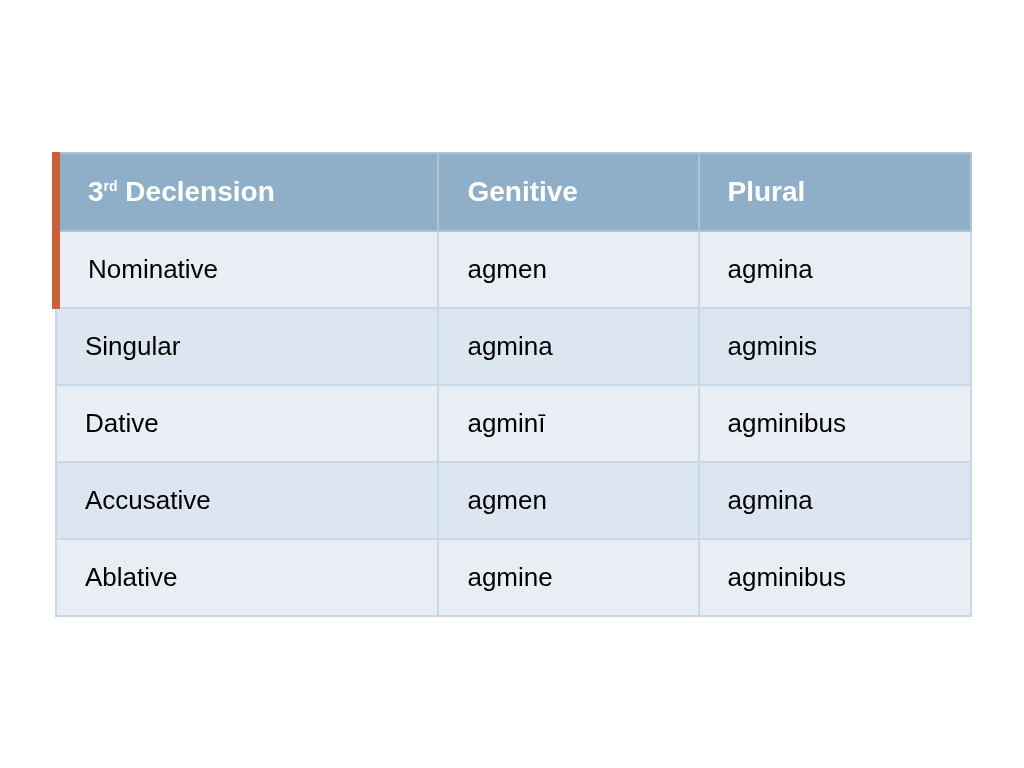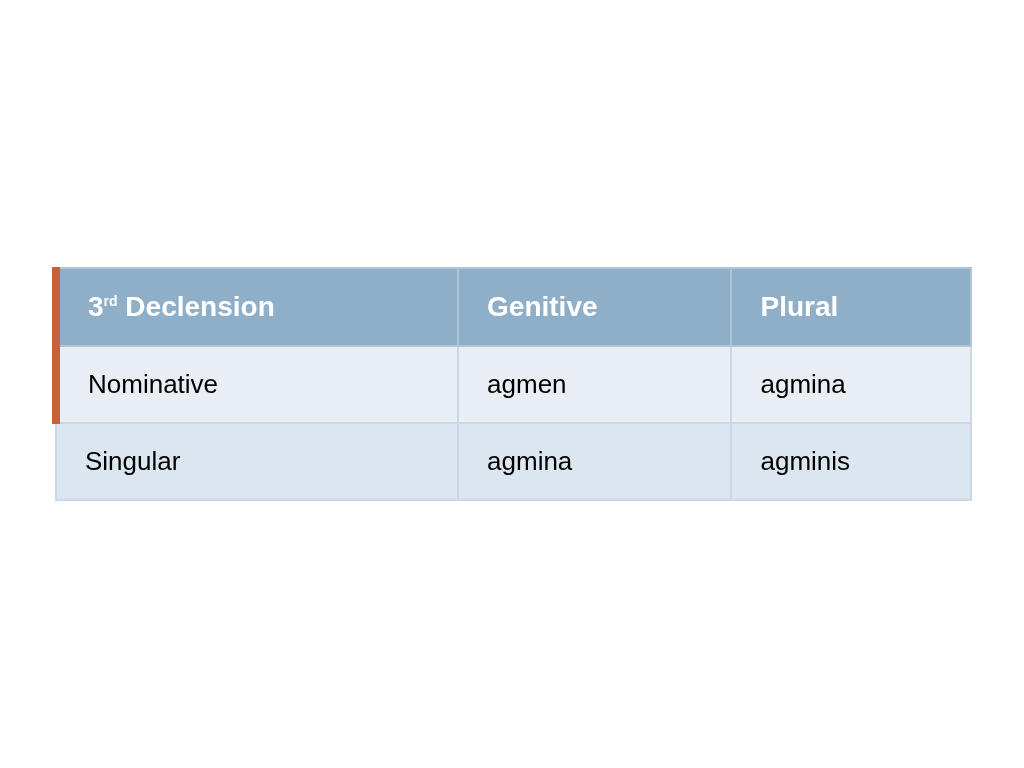--- a/index.html
+++ b/index.html
@@ -105,15 +105,30 @@
     <tr>
           <td class="accent-left">Nominative</td>
           <td>agmen</td>
           <td>agmina</td>
         </tr>
         <tr>
           <td>Singular</td>
           <td>agmina</td>
           <td>agminis</td>
         </tr>
+        <tr>
+          <td>Dative</td>
+          <td>agminī</td>
+          <td>agminibus</td>
+        </tr>
+        <tr>
+          <td>Accusative</td>
+          <td>agmen</td>
+          <td>agmina</td>
+        </tr>
+        <tr>
+          <td>Ablative</td>
+          <td>agmine</td>
+          <td>agminibus</td>
+        </tr>
       </tbody>
   </table>
 </div>
 
 </body></html>

